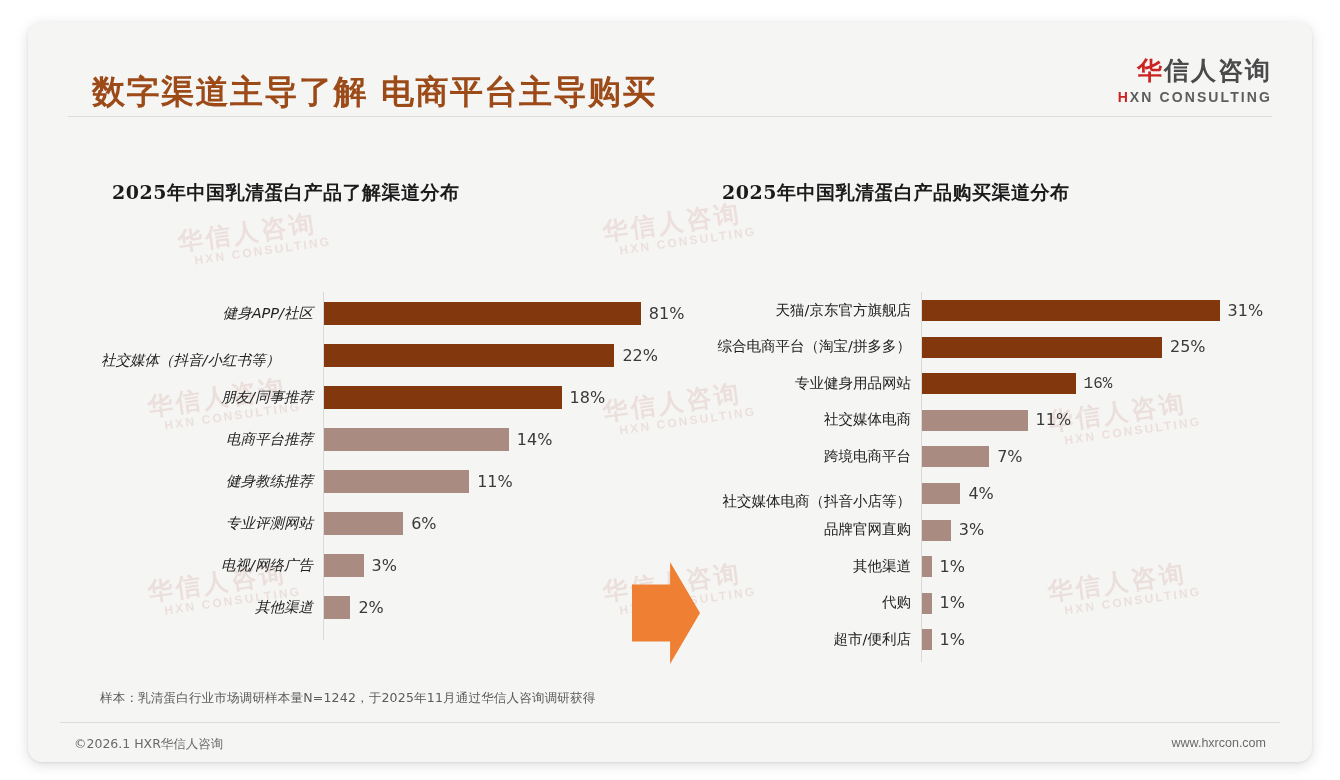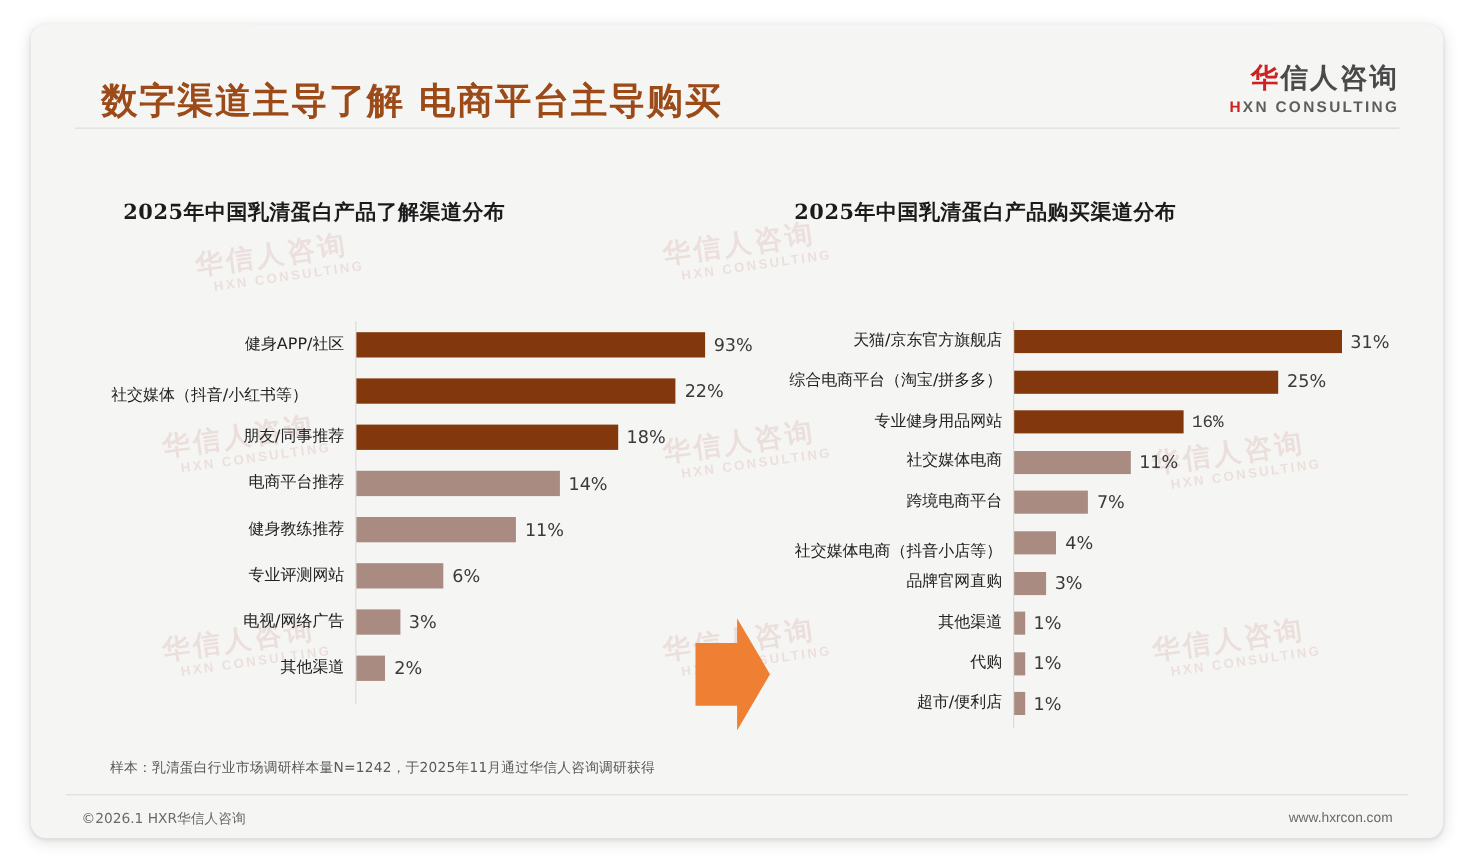--- a/index.html
+++ b/index.html
@@ -128,21 +128,21 @@
   .bar-value {
     position: absolute;
     font-size: 16px;
     color: #3a3a3a;
     white-space: nowrap;
     line-height: 1;
     font-family: "DejaVu Sans", "Liberation Sans", sans-serif;
   }
 
   
-  .plot.left-plot .cat-label { right: auto; width: 245px; left: 0; }
+  .plot.left-plot .cat-label { right: auto; width: 245px; left: 0; font-style: italic; }
   .plot.left-plot .bar { left: 256px; height: 23px; }
   
   .plot.right-plot .cat-label { width: 223px; left: 0; }
   .plot.right-plot .bar { left: 234px; height: 21px; }
 
   
   .arrow {
     position: absolute;
     left: 604px; top: 440px;
     width: 68px; height: 102px;
@@ -228,21 +228,21 @@
       <div class="header-rule"></div>
     </div>
 
     <div class="charts">
       <div class="chart-panel left">
         <div class="chart-title">2025年中国乳清蛋白产品了解渠道分布</div>
         <div class="plot left-plot" id="plot-0">
           <div class="axis"></div>
         <div class="cat-label" style="top: 13.5px; width: 245px;">健身APP/社区</div>
             <div class="bar" style="top: 10px; height: 23px; width: 316.8px; background: rgb(130, 56, 12);"></div>
-            <div class="bar-value" style="left: 580.8px; top: 13.5px;">93%</div>
+            <div class="bar-value" style="left: 580.8px; top: 13.5px;">81%</div>
             <div class="cat-label" style="top: 61px; width: 245px; text-align: center;">社交媒体（抖音/小红书等）</div>
             <div class="bar" style="top: 52px; height: 23px; width: 290.4px; background: rgb(130, 56, 12);"></div>
             <div class="bar-value" style="left: 554.4px; top: 55.5px;">22%</div>
             <div class="cat-label" style="top: 97.5px; width: 245px;">朋友/同事推荐</div>
             <div class="bar" style="top: 94px; height: 23px; width: 237.6px; background: rgb(130, 56, 12);"></div>
             <div class="bar-value" style="left: 501.6px; top: 97.5px;">18%</div>
             <div class="cat-label" style="top: 139.5px; width: 245px;">电商平台推荐</div>
             <div class="bar" style="top: 136px; height: 23px; width: 184.8px; background: rgb(169, 139, 130);"></div>
             <div class="bar-value" style="left: 448.8px; top: 139.5px;">14%</div>
             <div class="cat-label" style="top: 181.5px; width: 245px;">健身教练推荐</div>

